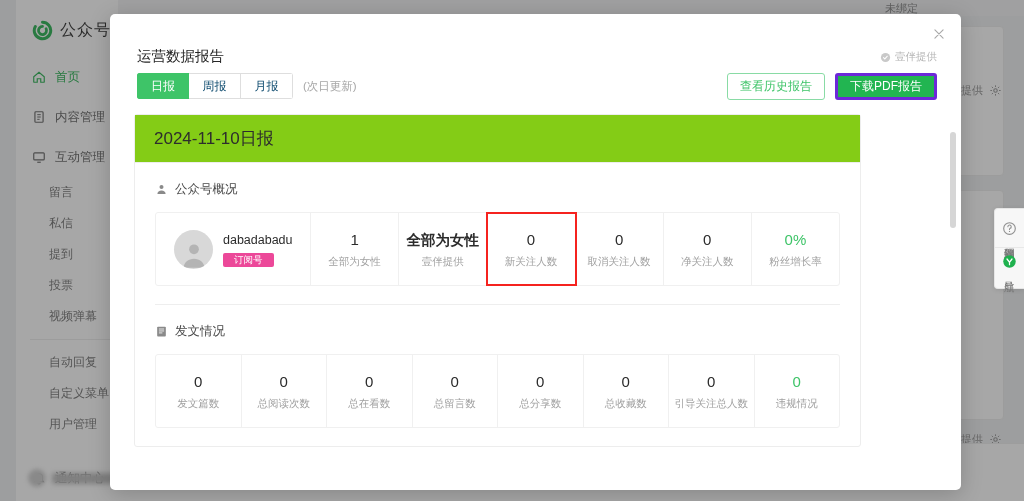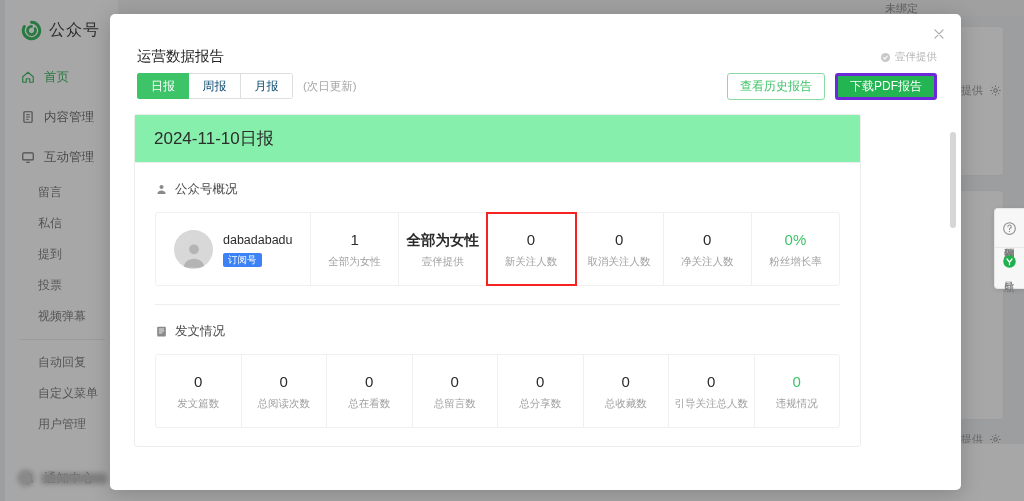--- a/index.html
+++ b/index.html
@@ -9,21 +9,21 @@
     font-family: "Liberation Sans", "DejaVu Sans", sans-serif;
     background: #f4f5f7;
   }
 
   
   #backdrop-page {
     position: absolute; inset: 0;
     background: #edeef0;
   }
   .bg-sidebar {
-    position: absolute; left: 5px; top: 0;
+    position: absolute; left: 16px; top: 0;
     width: 118px; height: 501px;
     background: #ffffff;
     border-right: 4px solid #22c55e;
   }
   .bg-logo {
     display: flex; align-items: center; gap: 7px;
     padding: 20px 0 0 16px;
   }
   .logo-mark {
     width: 21px; height: 21px; flex: 0 0 21px;
@@ -198,21 +198,21 @@
     overflow: hidden;
   }
   #report-panel {
     background: #ffffff;
     border: 1px solid #ededed;
     border-radius: 3px;
     width: 727px;
   }
   #report-date-bar {
     height: 48px;
-    background: #86efac;
+    background: #84cc16;
     border-bottom: 1px solid #ededed;
     display: flex; align-items: center;
     padding-left: 19px;
     font-size: 17px; color: #2d2d2d;
   }
   .section { padding: 18px 20px 0; }
   .section-head {
     display: flex; align-items: center; gap: 7px;
     font-size: 12.5px; color: #4a4a4a;
     margin-bottom: 14px;
@@ -236,23 +236,23 @@
   .avatar-circle {
     width: 39px; height: 39px; border-radius: 50%;
     background: #d8d8d8; flex: 0 0 39px;
     display: flex; align-items: flex-end; justify-content: center;
     overflow: hidden;
   }
   .avatar-svg { width: 30px; height: 30px; display:block; }
   .profile-name { font-size: 12.5px; color: #2b2b2b; line-height: 17px; }
   .acct-badge {
     display: inline-block; margin-top: 4px;
-    background: #3b82f6; color: #fff;
+    background: #ec4899; color: #fff;
     font-size: 9.5px; line-height: 14px;
-    padding: 0 5px; border-radius: 2px;
+    padding: 0 11px; border-radius: 2px;
   }
   .stat-cell {
     flex: 1 1 0;
     display: flex; flex-direction: column;
     align-items: center; justify-content: center;
     border-right: 1px solid #f0f0f0;
     position: relative;
   }
   .stat-cell:last-child { border-right: none; }
   .stat-val {

